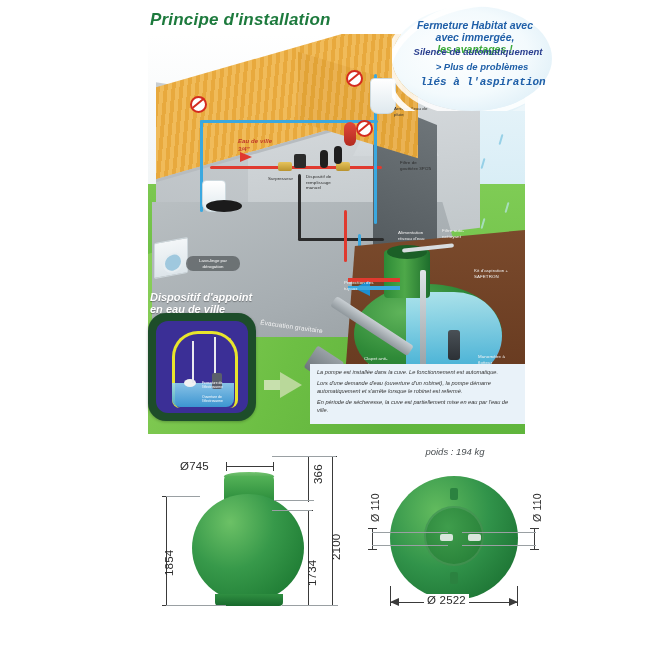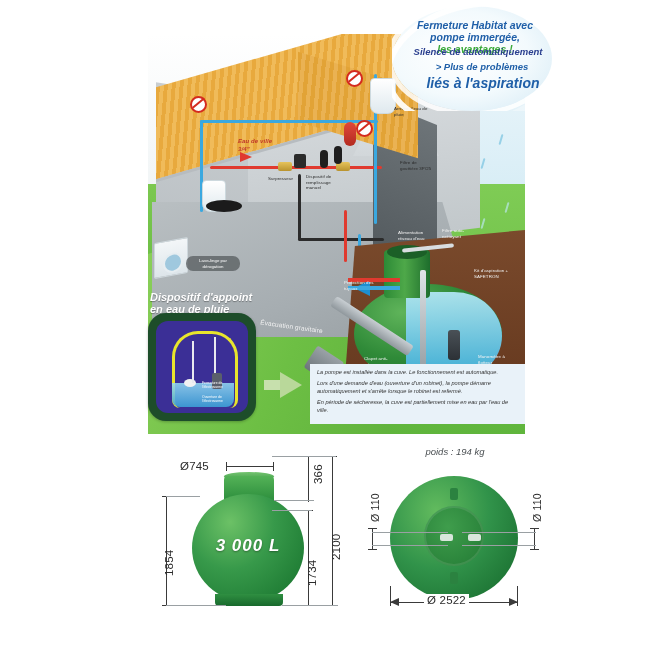--- a/index.html
+++ b/index.html
@@ -205,21 +205,21 @@
     border-bottom-color:rgba(255,255,255,.35);
     transform:rotate(-12deg);
   }
   .bub-t{
     position:absolute;color:#1f5fa8;font-weight:bold;font-style:italic;
     text-align:center;line-height:1.12;
   }
   .b1{left:8px;top:14px;width:150px;font-size:10.5px;}
   .b2{left:14px;top:41px;width:144px;font-size:9.5px;color:#2a3f8f;}
   .b3{left:20px;top:56px;width:140px;font-size:9.5px;}
-  .b4{left:24px;top:70px;width:134px;font-size:14px;}
+  .b4{left:24px;top:70px;width:134px;font-size:11px;font-family:Liberation Mono, monospace;}
   .badge-green{
     display:inline-block;color:#3aa93a;background:transparent;
     font-style:italic;font-weight:bold;
   }
 
   
   .inset{
     position:absolute;left:148px;top:313px;width:108px;height:108px;
     background:#1d4d2a;border-radius:18px;
     box-shadow:0 1px 3px rgba(0,0,0,.25);
@@ -343,20 +343,21 @@
   .poids{
     position:absolute;left:385px;top:446px;width:140px;text-align:center;
     font-size:9.5px;font-style:italic;color:#4a4f52;
   }
 </style>
 </head>
 <body>
 
 <div class="page">
 
+  <div class="title">Principe d'installation</div>
 
   <div class="illus">
 
     <div class="sky"></div>
     <div class="lawn"></div>
     <div class="lawn-slope"></div>
 
     <div class="rain">
       <div class="drop" style="left:10px;top:14px"></div>
         <div class="drop" style="left:26px;top:34px"></div>
@@ -461,31 +462,31 @@
     <div class="mlabel white" style="left:330px;top:320px;width:38px">Manomètre à flotteur</div>
 
     <div class="mlabel white" style="left:112px;top:290px;width:80px;font-size:6.5px;transform:rotate(8deg)">Évacuation gravitaire</div>
   </div>
 
   <div class="bubble">
     <div class="bubble-bg"></div>
     <div class="bubble-swirl"></div>
     <div class="bub-t b1">
       <span>Fermeture Habitat avec</span><br>
-      <span>pompe immergée,</span><br>
+      <span>avec immergée,</span><br>
       <span class="badge-green">les avantages !</span>
     </div>
     <div class="bub-t b2">Silence de automatiquement</div>
     <div class="bub-t b3">&gt; Plus de problèmes</div>
     <div class="bub-t b4">liés à l'aspiration</div>
   </div>
 
   <div class="inset-title">
     <span>Dispositif d'appoint</span><br>
-    <span>en eau de pluie</span>
+    <span>en eau de ville</span>
   </div>
   <div class="inset">
     <div class="inset-inner">
       <div class="inset-ybottle"></div>
       <div class="inset-water"></div>
       <div class="inset-float"></div>
       <div style="position:absolute;left:36px;top:20px;width:2px;height:42px;background:#e9e9ef"></div>
       <div style="position:absolute;left:58px;top:16px;width:2px;height:46px;background:#e9e9ef"></div>
       <div style="position:absolute;left:56px;top:52px;width:10px;height:16px;background:#5a5f6b;border-radius:2px"></div>
       <div class="inset-lbl" style="left:46px;top:60px;width:34px">Fermeture de l'électrovanne</div>
@@ -500,21 +501,20 @@
     <p>Lors d'une demande d'eau (ouverture d'un robinet), la pompe démarre automatiquement et s'arrête lorsque le robinet est refermé.</p>
     <p>En période de sécheresse, la cuve est partiellement mise en eau par l'eau de ville.</p>
   </div>
 
   <div class="dims">
 
     <div class="tank-side-lid"></div>
     <div class="tank-side-neck"></div>
     <div class="tank-side"></div>
     <div class="tank-side-foot"></div>
-    <div class="tank-label">3 000 L</div>
 
     <div class="dimline h-line" style="left:226px;top:30px;width:48px"></div>
     <div class="dimline" style="left:226px;top:26px;width:1px;height:9px"></div>
     <div class="dimline" style="left:273px;top:26px;width:1px;height:9px"></div>
     <div class="dtxt" style="left:180px;top:24px">Ø745</div>
 
     <div class="dimline v-line" style="left:308px;top:20px;height:46px"></div>
     <div class="dimline h-line" style="left:304px;top:64px;width:9px"></div>
     <div class="dimline h-line" style="left:274px;top:64px;width:40px;background:#9aa0a3"></div>
     <div class="dtxt vert" style="left:312px;top:48px">366</div>

